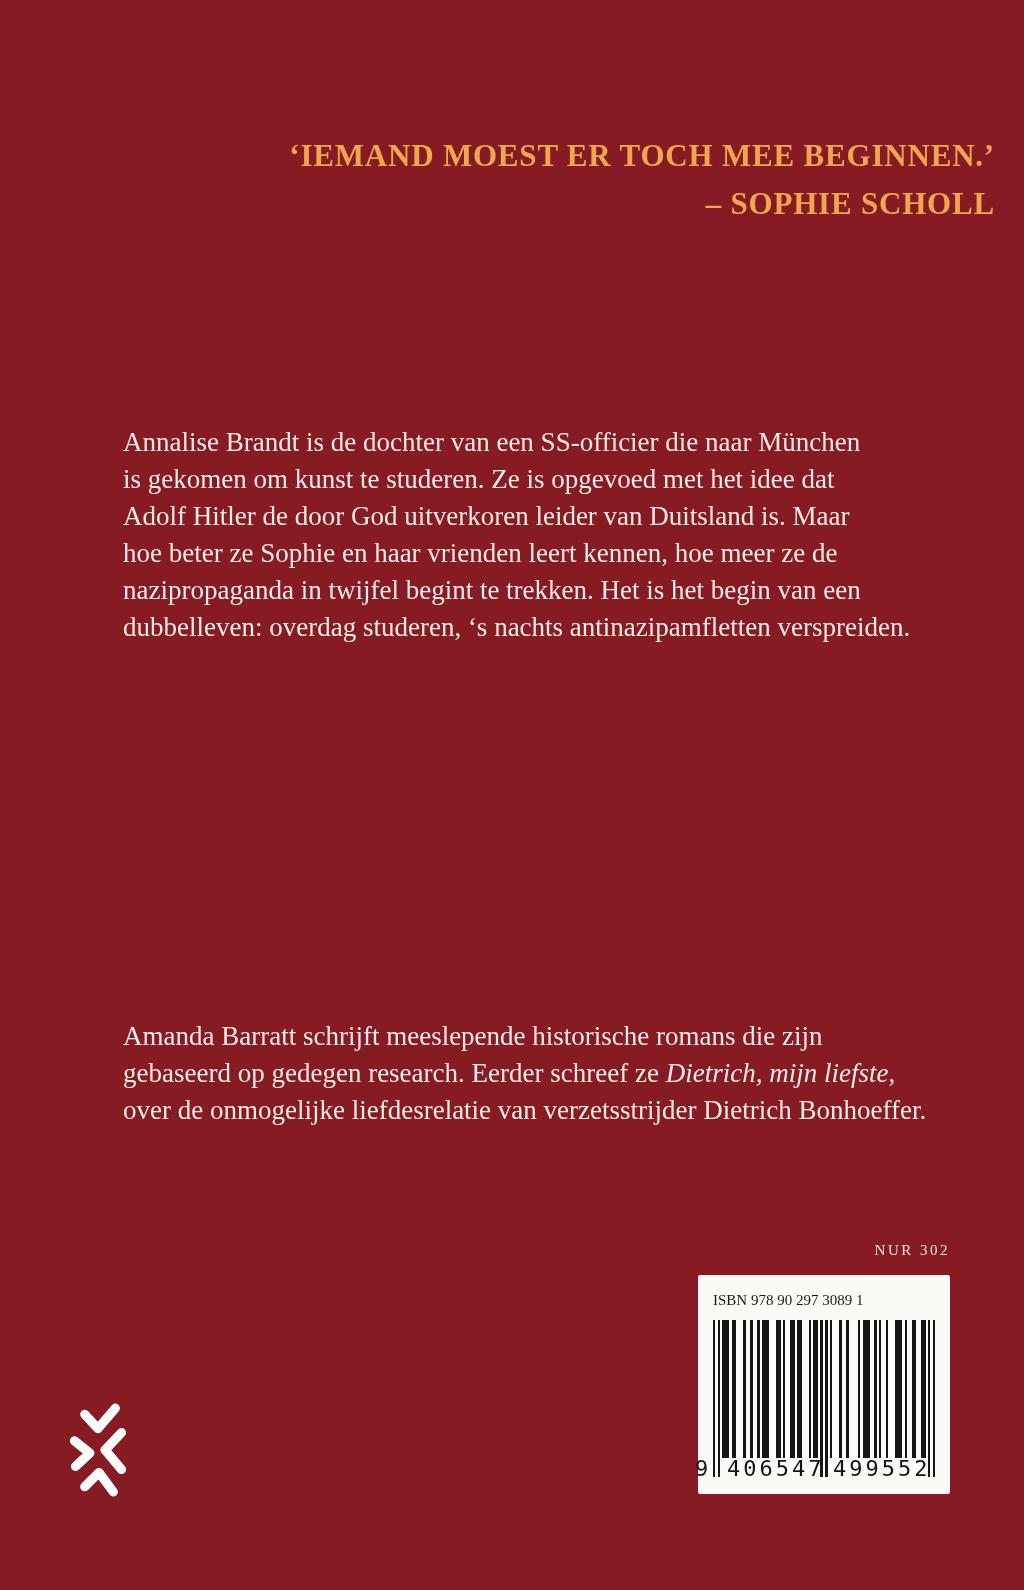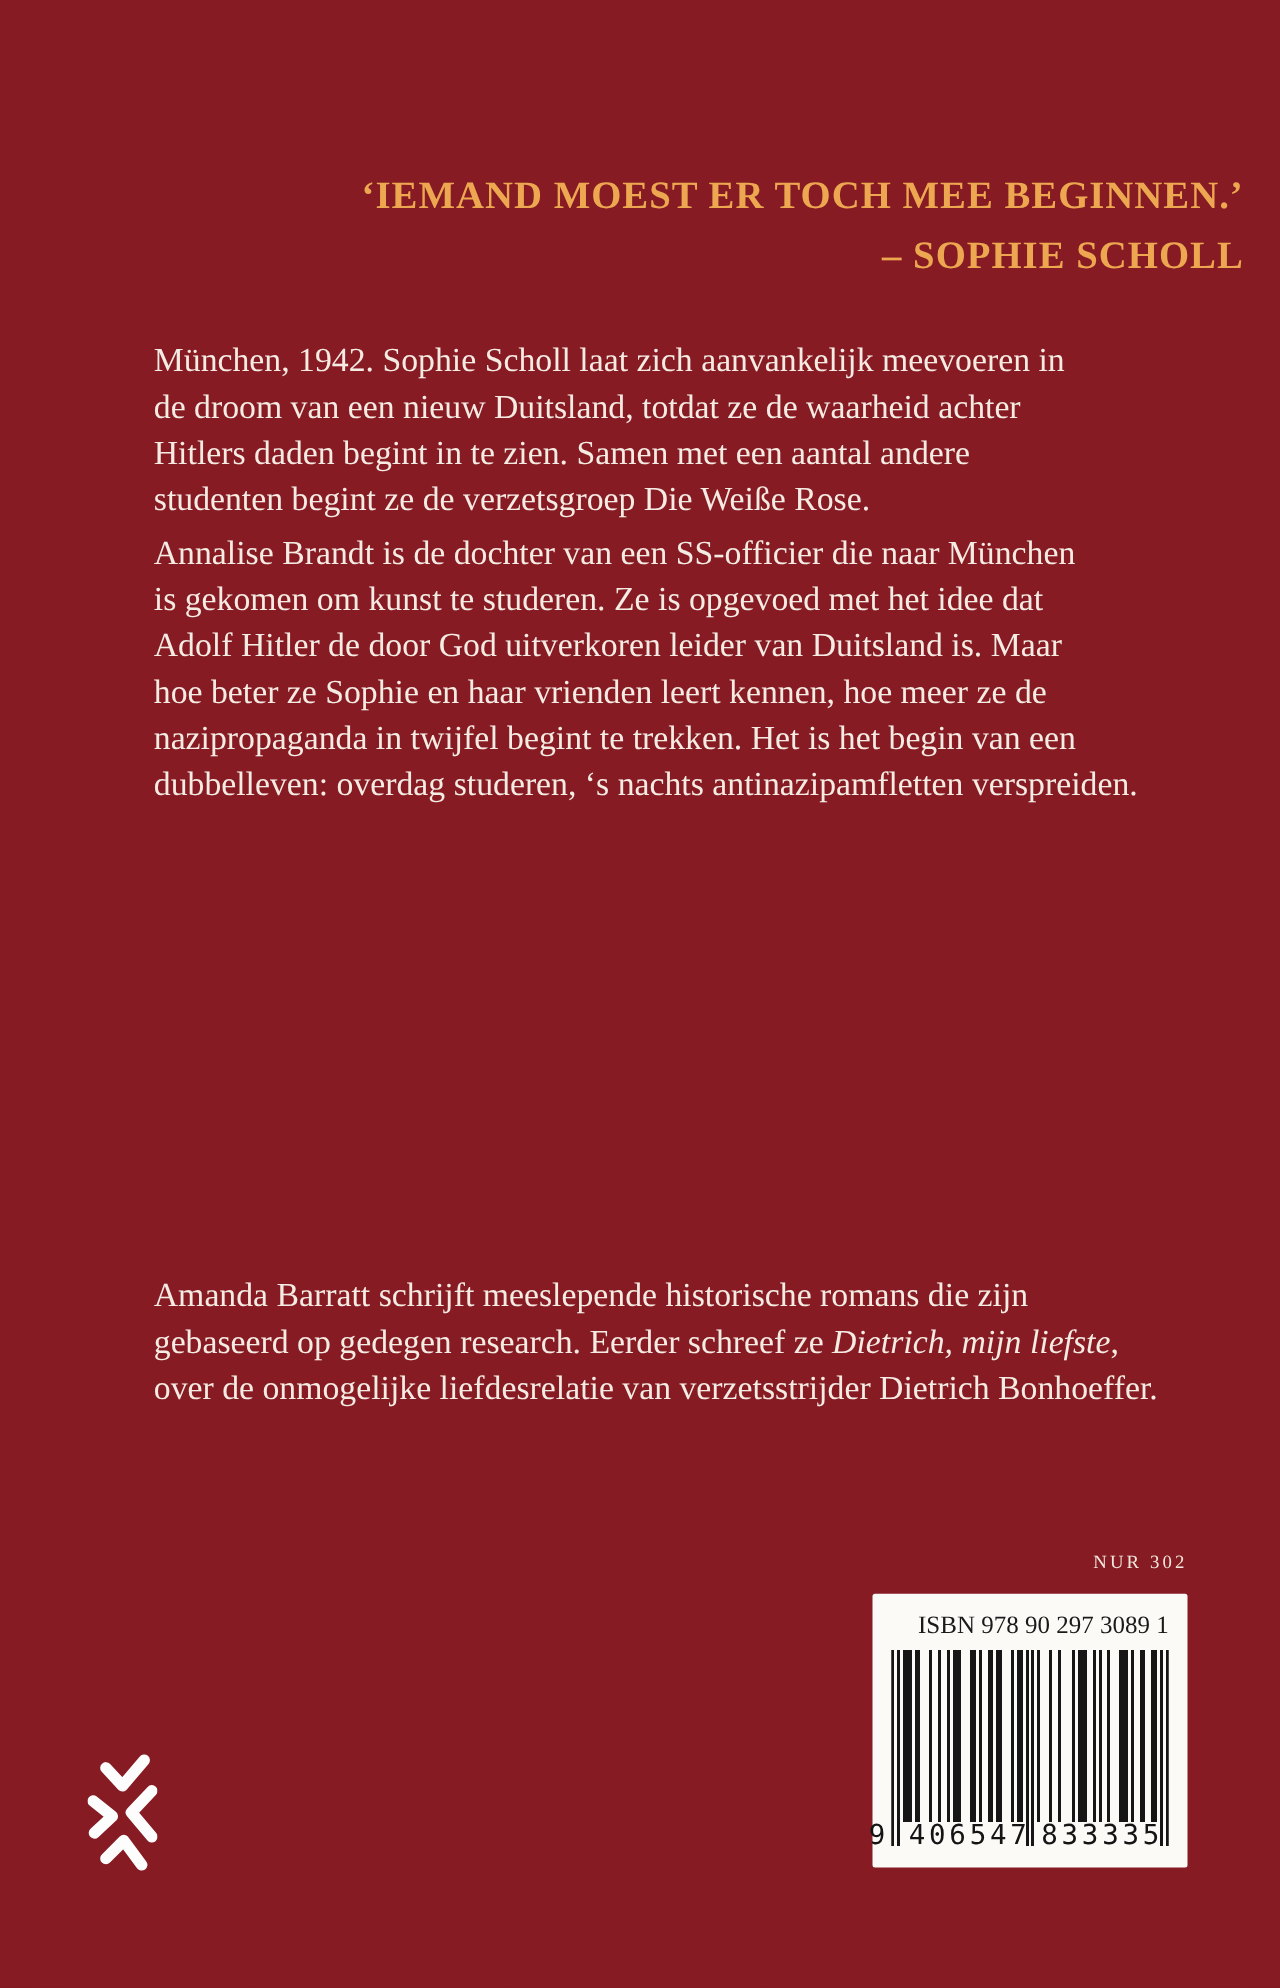--- a/index.html
+++ b/index.html
@@ -31,21 +31,21 @@
   .nur{
     position:absolute;top:1242px;right:74px;
     color:#F0E8DC;font-size:15px;letter-spacing:2.5px;font-weight:400;
   }
   .barcode-box{
     position:absolute;left:698px;top:1275px;width:252px;height:219px;
     background:#FBFAF7;border-radius:2px;box-sizing:border-box;
     padding:13px 15px 0 15px;
   }
   .isbn-label{
-    text-align:right;color:#1a1a1a;font-size:20px;line-height:24px;
+    text-align:left;color:#1a1a1a;font-size:15px;line-height:24px;
     font-family:"Liberation Serif",serif;white-space:nowrap;
   }
   .ean{position:relative;height:160px;margin-top:8px;}
   .ean svg{position:absolute;inset:0;width:100%;height:100%;}
   .ean-digits span{
     position:absolute;bottom:0;
     font-family:"DejaVu Sans Mono",monospace;font-size:22px;line-height:22px;color:#141414;
   }
   .d-lead{left:-18px;}
   .d-g1{left:14px;letter-spacing:3px;}
@@ -62,24 +62,20 @@
   .pub-tagline{margin-top:6px;font-size:20px;line-height:20px;font-weight:700;letter-spacing:1.5px;white-space:nowrap;}
 </style>
 </head>
 <body>
 
 <div class="cover">
 
   <div class="headline">‘IEMAND MOEST ER TOCH MEE BEGINNEN.’
 – SOPHIE SCHOLL</div>
 
-  <div class="prose p1">München, 1942. Sophie Scholl laat zich aanvankelijk meevoeren in
-de droom van een nieuw Duitsland, totdat ze de waarheid achter
-Hitlers daden begint in te zien. Samen met een aantal andere
-studenten begint ze de verzetsgroep Die Weiße Rose.</div>
   <div class="prose p2">Annalise Brandt is de dochter van een SS-officier die naar München
 is gekomen om kunst te studeren. Ze is opgevoed met het idee dat
 Adolf Hitler de door God uitverkoren leider van Duitsland is. Maar
 hoe beter ze Sophie en haar vrienden leert kennen, hoe meer ze de
 nazipropaganda in twijfel begint te trekken. Het is het begin van een
 dubbelleven: overdag studeren, ‘s nachts antinazipamfletten verspreiden.</div>
 
 
   <div class="prose bio"><span>Amanda Barratt schrijft meeslepende historische romans die zijn
 gebaseerd op gedegen research. Eerder schreef ze </span><span class="cited">Dietrich, mijn liefste</span><span>,
@@ -133,21 +129,21 @@
           <rect x="85" y="0" width="1" height="86" fill="#161616"></rect>
           <rect x="86" y="0" width="1" height="86" fill="#161616"></rect>
           <rect x="89" y="0" width="1" height="86" fill="#161616"></rect>
           <rect x="90" y="0" width="1" height="86" fill="#161616"></rect>
           <rect x="92" y="0" width="1" height="98" fill="#161616"></rect>
           <rect x="94" y="0" width="1" height="98" fill="#161616"></rect>
         </svg>
       <div class="ean-digits">
         <span class="d-lead">9</span>
         <span class="d-g1">406547</span>
-        <span class="d-g2">833335</span>
+        <span class="d-g2">499552</span>
       </div>
     </div>
   </div>
 
   <div class="publisher">
     <svg class="mark" viewBox="0 0 54 96" fill="none" stroke="#FDFDFD" stroke-width="9" stroke-linecap="round" stroke-linejoin="round">
       <polyline points="14,14 27,28 44,8"></polyline>
       <polyline points="4,40 19,52 5,65"></polyline>
       <polyline points="50,32 34,49 50,68"></polyline>
       <polyline points="14,85 28,71 42,90"></polyline>

